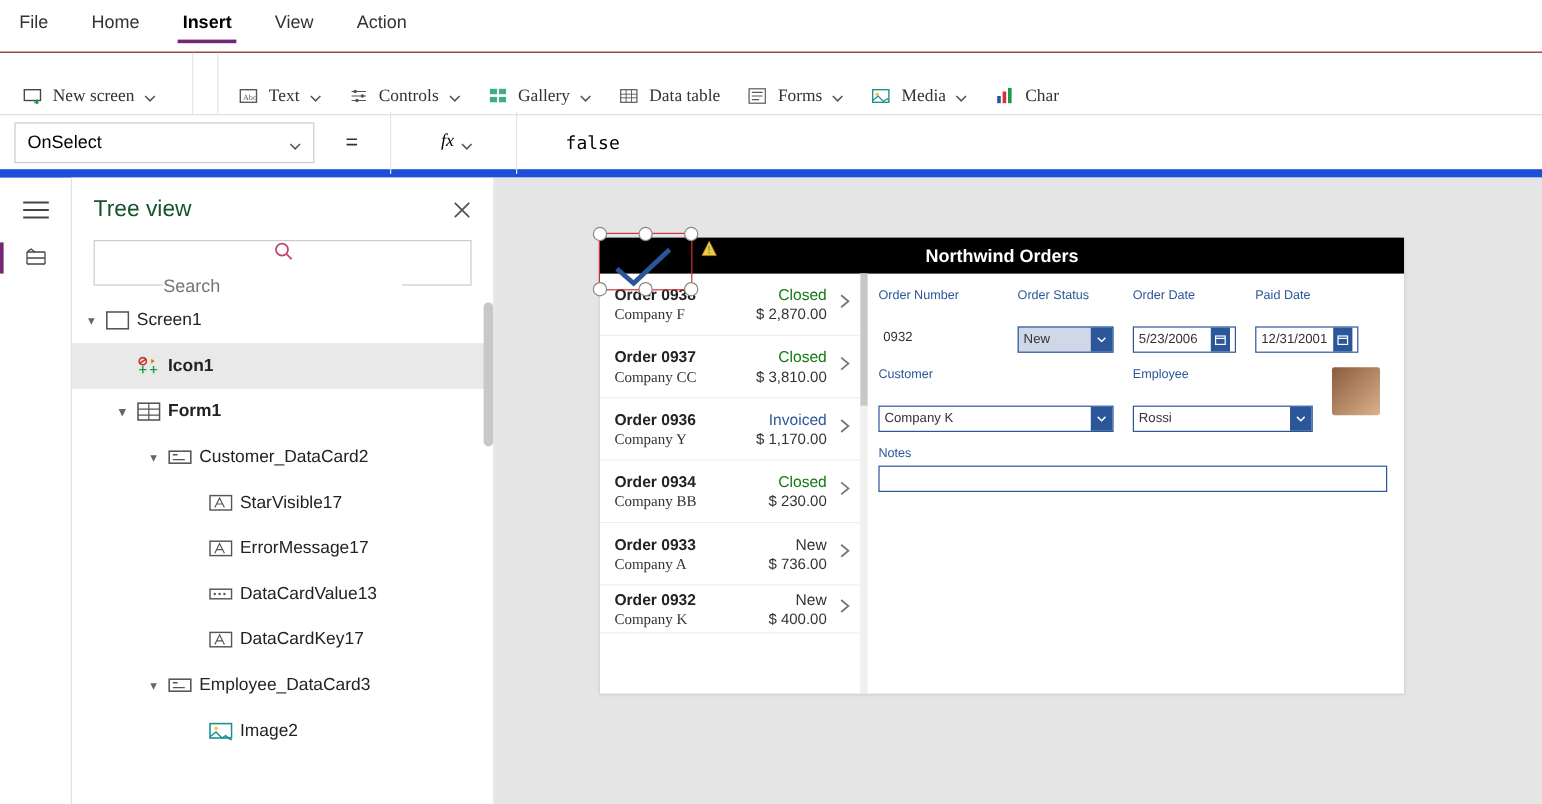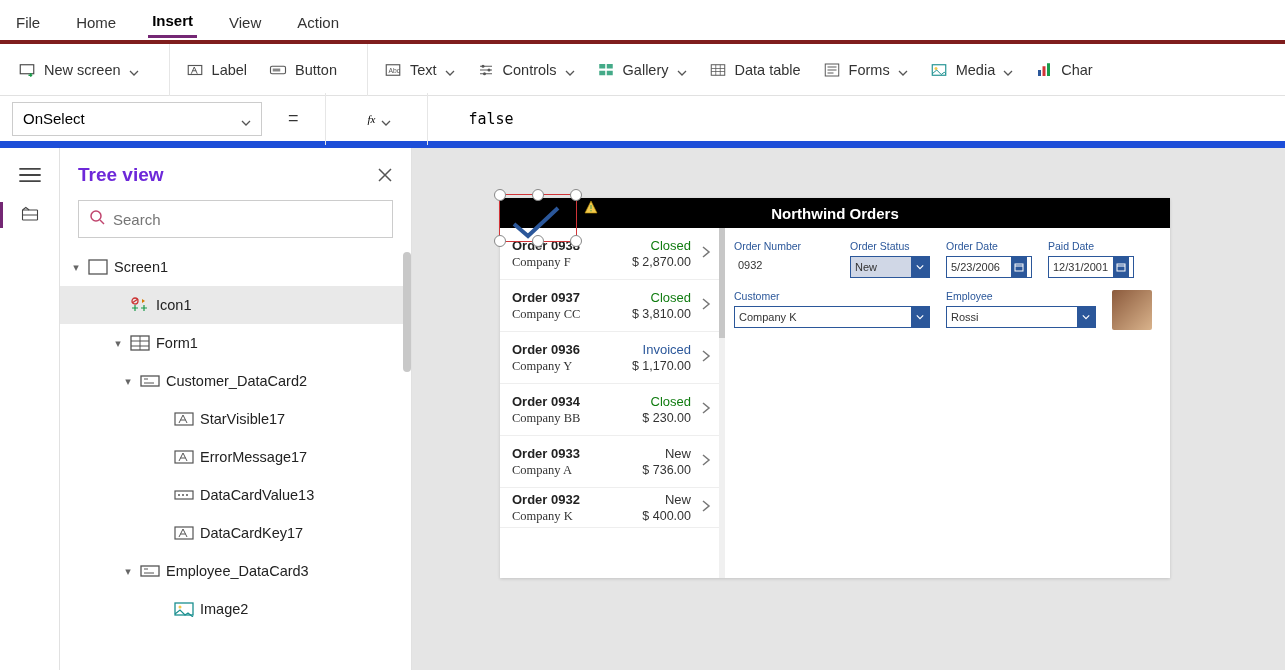--- a/index.html
+++ b/index.html
@@ -1,61 +1,61 @@
 <!DOCTYPE html>
 <html><head>
 <meta charset="utf-8">
 <style>
   * { box-sizing: border-box; margin: 0; padding: 0; }
   html, body { width: 1285px; height: 670px; font-family: "Segoe UI", Arial, sans-serif; background: #fff; overflow: hidden; }
 
   
-  .menubar { display: flex; align-items: center; height: 44px; padding: 0 12px; gap: 28px; border-bottom: 4px solid #7f1d1d; }
+  .menubar { display: flex; align-items: flex-start; height: 44px; padding: 0 12px; gap: 28px; border-bottom: 1px solid #7f1d1d; }
   .menubar .mitem { font-size: 15px; color: #333; padding: 10px 4px 6px 4px; cursor: pointer; }
   .menubar .mitem.active { color: #000; border-bottom: 3px solid #742774; font-weight: 600; }
 
   
   .ribbon { display: flex; align-items: center; height: 52px; border-bottom: 1px solid #e1e1e1; padding: 0 12px; gap: 0; }
-  .rgroup { display: flex; align-items: center; height: 100%; padding: 0 14px 0 0; gap: 10px; }
+  .rgroup { display: flex; align-items: flex-end; height: 100%; padding: 0 14px 0 0; gap: 10px; font-family: Liberation Serif, serif; }
   .vsep { width: 1px; height: 52px; background: #e6e6e6; margin: 0 10px; }
   .rbtn { display: flex; align-items: center; gap: 8px; font-size: 14.5px; color: #333; padding: 6px 6px; cursor: pointer; }
   .rbtn svg, .rbtn .ico { width: 18px; height: 18px; flex: none; }
   .caret { width: 10px; height: 10px; }
   .caret svg { width: 10px; height: 10px; }
 
   
   .fxrow { display: flex; align-items: center; height: 52px; border-bottom: 7px solid #1d4ed8; padding: 0 12px; gap: 26px; justify-content: flex-end; }
   .propdd { width: 250px; height: 34px; border: 1px solid #ccc; display: flex; align-items: center; padding: 0 10px; justify-content: space-between; font-size: 15px; background: #fff; }
   .eq { font-size: 18px; color: #333; }
   .fxbtn { display: flex; align-items: center; gap: 6px; padding: 0 10px; height: 34px; }
-  .fxbtn .fx { font-style: italic; font-family: "Cambria Math", serif; font-size: 11px; }
+  .fxbtn .fx { font-style: italic; font-family: "Cambria Math", serif; font-size: 15px; }
   .fakev { width: 1px; height: 52px; background: #e6e6e6; margin-right: 6px; }
   .formula { font-family: Consolas, monospace; font-size: 15px; flex: 1; padding: 6px 8px; color: #000; }
 
   
   .workspace { display: flex; height: calc(670px - 44px - 52px - 52px); }
   .railcol { width: 60px; border-right: 1px solid #e1e1e1; display: flex; flex-direction: column; align-items: center; padding-top: 18px; gap: 22px; }
   .railbtn { width: 24px; height: 18px; display: flex; align-items: center; justify-content: center; cursor: pointer; }
   .railbtn.sel { position: relative; }
   .railbtn.sel::before { content: ""; position: absolute; left: -18px; top: -4px; bottom: -4px; width: 3px; background: #742774; }
 
   .treepanel { width: 352px; border-right: 1px solid #e1e1e1; display: flex; flex-direction: column; background: #fff; position: relative; }
   .treehdr { display: flex; align-items: center; justify-content: space-between; padding: 16px 18px 10px 18px; }
-  .treehdr h2 { font-size: 19px; font-weight: 700; color: #6d28d9; }
+  .treehdr h2 { font-size: 19px; font-weight: 400; color: #14532d; }
   .closex { width: 16px; height: 16px; cursor: pointer; }
-  .search { margin: 4px 18px 10px 18px; height: 38px; border: 1px solid #ccc; display: flex; align-items: center; padding: 0 10px; gap: 8px; }
+  .search { margin: 4px 18px 10px 18px; height: 38px; border: 1px solid #ccc; display: flex; align-items: center; padding: 0 10px; gap: 8px; flex-direction: column; }
   .search input { border: none; outline: none; font-size: 15px; flex: 1; color: #555; }
   .tree { overflow-y: auto; flex: 1; position: relative; }
   .treescroll-thumb { position: absolute; right: 0; top: 4px; width: 8px; height: 120px; background: #c8c8c8; border-radius: 4px; }
   .node { display: flex; align-items: center; font-size: 14.5px; color: #222; height: 38px; cursor: pointer; padding-right: 10px; }
   .node.sel { background: #e9e9e9; }
   .twisty { width: 12px; display: flex; justify-content: center; color: #666; font-size: 11px; }
   .nicon { width: 20px; height: 16px; display: flex; align-items: center; justify-content: center; margin: 0 6px; }
   .indent0 { padding-left: 10px; }
-  .indent1 { padding-left: 52px; }
+  .indent1 { padding-left: 36px; font-weight: bold; }
   .indent2 { padding-left: 62px; }
   .indent4 { padding-left: 108px; text-align: right; }
 
   .canvas { flex: 1; background: #e5e5e5; position: relative; overflow: hidden; }
   .appframe { position: absolute; left: 88px; top: 50px; width: 670px; height: 380px; background: #fff; box-shadow: 0 1px 3px rgba(0,0,0,.15); }
   .apphdr { height: 30px; background: #000000; color: #fff; display: flex; align-items: center; justify-content: center; font-size: 15px; font-weight: 600; }
 
   .appbody { display: flex; height: calc(100% - 30px); }
   .listcol { width: 220px; border-right: 1px solid #eee; position: relative; }
   .listscroll { position: absolute; right: -6px; top: 0; bottom: 0; width: 6px; background: #f0f0f0; }
@@ -68,21 +68,21 @@
   .orderrow .ostat { font-size: 13px; }
   .orderrow .oamt  { font-size: 12.5px; color: #333; margin-top: 2px; }
   .status-Closed  { color: #107c10; }
   .status-Invoiced{ color: #2b579a; }
   .status-Shipped { color: #a4368c; }
   .status-New     { color: #333; }
   .chev { width: 12px; margin-left: 6px; color: #666; }
 
   .detailcol { flex: 1; padding: 12px 14px; font-size: 11px; color: #333; }
   .detrow { display: flex; gap: 16px; margin-bottom: 12px; align-items: flex-start; }
-  .fld { display: flex; flex-direction: column; gap: 4px; }
+  .fld { display: flex; flex-direction: column; gap: 20px; }
   .fld label { font-size: 10.5px; color: #2b579a; }
   .tbox { height: 22px; border: 1.5px solid #2b579a; padding: 0 4px; font-size: 11px; display: flex; align-items: center; justify-content: space-between; background: #fff; }
   .tbox.plain { border: 1.5px solid #2b579a; }
   .sbox { height: 22px; border: 1.5px solid #2b579a; padding: 0 0 0 4px; font-size: 11px; display: flex; align-items: center; justify-content: space-between; background: #fff; }
   .sbox .dd { width: 18px; height: 100%; background: #2b579a; display: flex; align-items: center; justify-content: center; }
   .sbox.new-sel { background: #d0d7e6; }
   .calico { width: 16px; height: 100%; background: #2b579a; display: flex; align-items: center; justify-content: center; }
   .avatar { width: 40px; height: 40px; background: linear-gradient(135deg,#8b5a3c,#d9b38c); border-radius: 2px; }
   .notesbox { width: 424px; height: 22px; border: 1.5px solid #2b579a; }
 
@@ -118,36 +118,20 @@
             <path d="M14 19 h5 M17 16 v5" stroke="#1a9b4a" stroke-width="2"></path>
           </svg>
       </span>
       <span>New screen</span>
       <span class="caret"><svg viewBox="0 0 10 10">
             <path d="M1 3 L5 7 L9 3" fill="none" stroke="#555" stroke-width="1.3"></path>
           </svg></span>
     </div>
   </div>
   <div class="vsep"></div>
-  <div class="rgroup">
-    <div class="rbtn">
-      <span class="ico"><svg viewBox="0 0 24 24">
-            <rect x="3" y="6" width="18" height="12" fill="none" stroke="#555" stroke-width="1.5"></rect>
-            <path d="M7 17 L11 8 L15 17 M8.5 13 H13.5" fill="none" stroke="#555" stroke-width="1.3"></path>
-          </svg></span>
-      <span>Label</span>
-    </div>
-    <div class="rbtn">
-      <span class="ico"><svg viewBox="0 0 24 24">
-            <rect x="2" y="7" width="20" height="10" rx="2" fill="none" stroke="#555" stroke-width="1.5"></rect>
-            <rect x="5" y="10" width="10" height="4" fill="#888"></rect>
-          </svg></span>
-      <span>Button</span>
-    </div>
-  </div>
   <div class="vsep"></div>
   <div class="rgroup">
     <div class="rbtn">
       <span class="ico"><svg viewBox="0 0 24 24">
             <rect x="3" y="5" width="18" height="14" fill="none" stroke="#555" stroke-width="1.5"></rect>
             <text x="6" y="16" font-size="9" fill="#555">Abc</text>
           </svg></span>
       <span>Text</span>
       <span class="caret"><svg viewBox="0 0 10 10">
             <path d="M1 3 L5 7 L9 3" fill="none" stroke="#555" stroke-width="1.3"></path>
@@ -529,20 +513,24 @@
                 <span>Rossi</span>
                 <span class="dd">
                     <svg width="8" height="8" viewBox="0 0 10 10">
                       <path d="M1 3 L5 7 L9 3" fill="none" stroke="#fff" stroke-width="1.5"></path>
                     </svg>
                   </span>
               </div>
             </div>
             <div class="avatar"></div>
           </div>
+          <div class="detrow" style="flex-direction:column;gap:4px">
+            <label style="font-size:10.5px;color:#2b579a">Notes</label>
+            <div class="notesbox"></div>
+          </div>
         </div>
       </div>
     </div>
 
     <div class="seloverlay">
       <div class="handle h-tl"></div>
       <div class="handle h-tm"></div>
       <div class="handle h-tr"></div>
       <div class="handle h-bl"></div>
       <div class="handle h-bm"></div>

